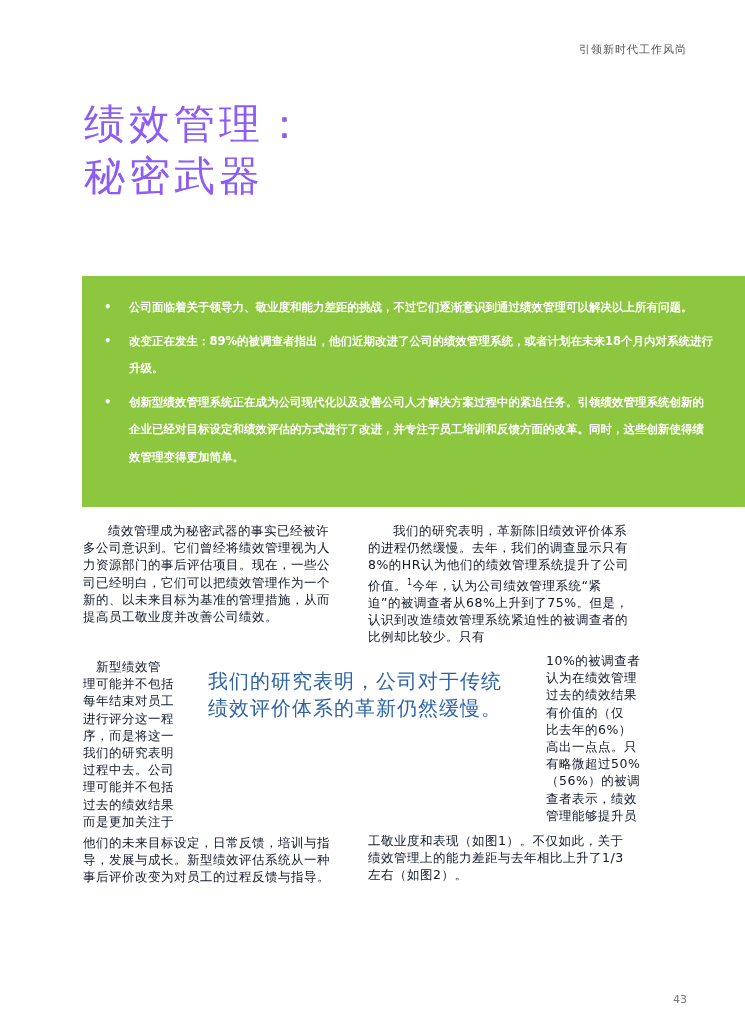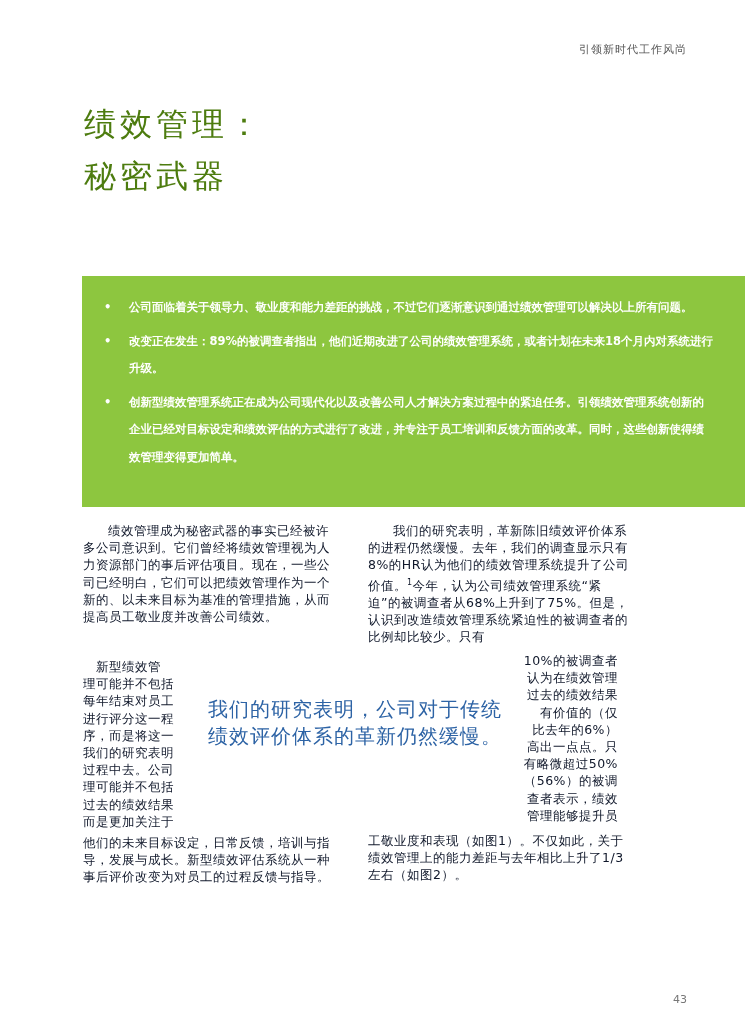--- a/index.html
+++ b/index.html
@@ -1,33 +1,33 @@
 <!DOCTYPE html>
 <html><head>
 <meta charset="utf-8">
 <style>
   html, body { margin:0; padding:0; }
   body { width:745px; height:1024px; background:#ffffff; position:relative; overflow:hidden;
          font-family:"DejaVu Sans", sans-serif; color:#222; }
   .header-tag { position:absolute; top:42px; right:58px; font-size:11px; color:#555; letter-spacing:1px; }
-  .title { position:absolute; left:84px; top:98px; font-size:32px; line-height:52px; color:#4d7c0f; letter-spacing:4px; font-weight:normal; }
+  .title { position:absolute; left:84px; top:98px; font-size:41px; line-height:52px; color:#8b5cf6; letter-spacing:4px; font-weight:normal; }
   .green-box { position:absolute; left:82px; top:276px; width:663px; height:231px; background:#8dc63f; }
   .bullets { list-style:none; margin:0; padding:0; position:absolute; left:22px; top:18px; width:610px; }
   .bullets li { position:relative; padding-left:25px; font-size:11.5px; line-height:27.5px; color:#ffffff; font-weight:bold; margin-bottom:6px; }
   .bullets li .dot { position:absolute; left:0; top:0; }
   .body-text { position:absolute; font-size:12.5px; line-height:17.2px; color:#0f172a; letter-spacing:0.5px; }
   .col-left-top { left:83px; top:522px; width:256px; text-indent:2em; }
   .col-left-narrow { left:83px; top:658px; width:100px; }
   .col-left-narrow p { margin:0; }
   .col-left-bottom { left:83px; top:834px; width:256px; }
   .col-right-top { left:368px; top:522px; width:262px; text-indent:2em; }
-  .col-right-narrow { left:508px; top:652px; width:110px;text-align:right; }
+  .col-right-narrow { left:546px; top:652px; width:110px; }
   .col-right-narrow p { margin:0; }
   .col-right-bottom { left:368px; top:832px; width:262px; }
-  .pullquote { position:absolute; left:205px; top:696px; width:300px; text-align:center; font-size:20px; line-height:27px; color:#2d63a5; letter-spacing:1px; }
+  .pullquote { position:absolute; left:205px; top:668px; width:300px; text-align:center; font-size:20px; line-height:27px; color:#2d63a5; letter-spacing:1px; }
   .page-num { position:absolute; right:58px; top:993px; font-size:11px; color:#777; }
   sup { font-size:8px; }
 </style>
 </head>
 <body>
 
 <div class="header-tag">引领新时代工作风尚</div>
 
 <h1 class="title" style="margin:0;">
   <span>绩效管理：</span><br>

